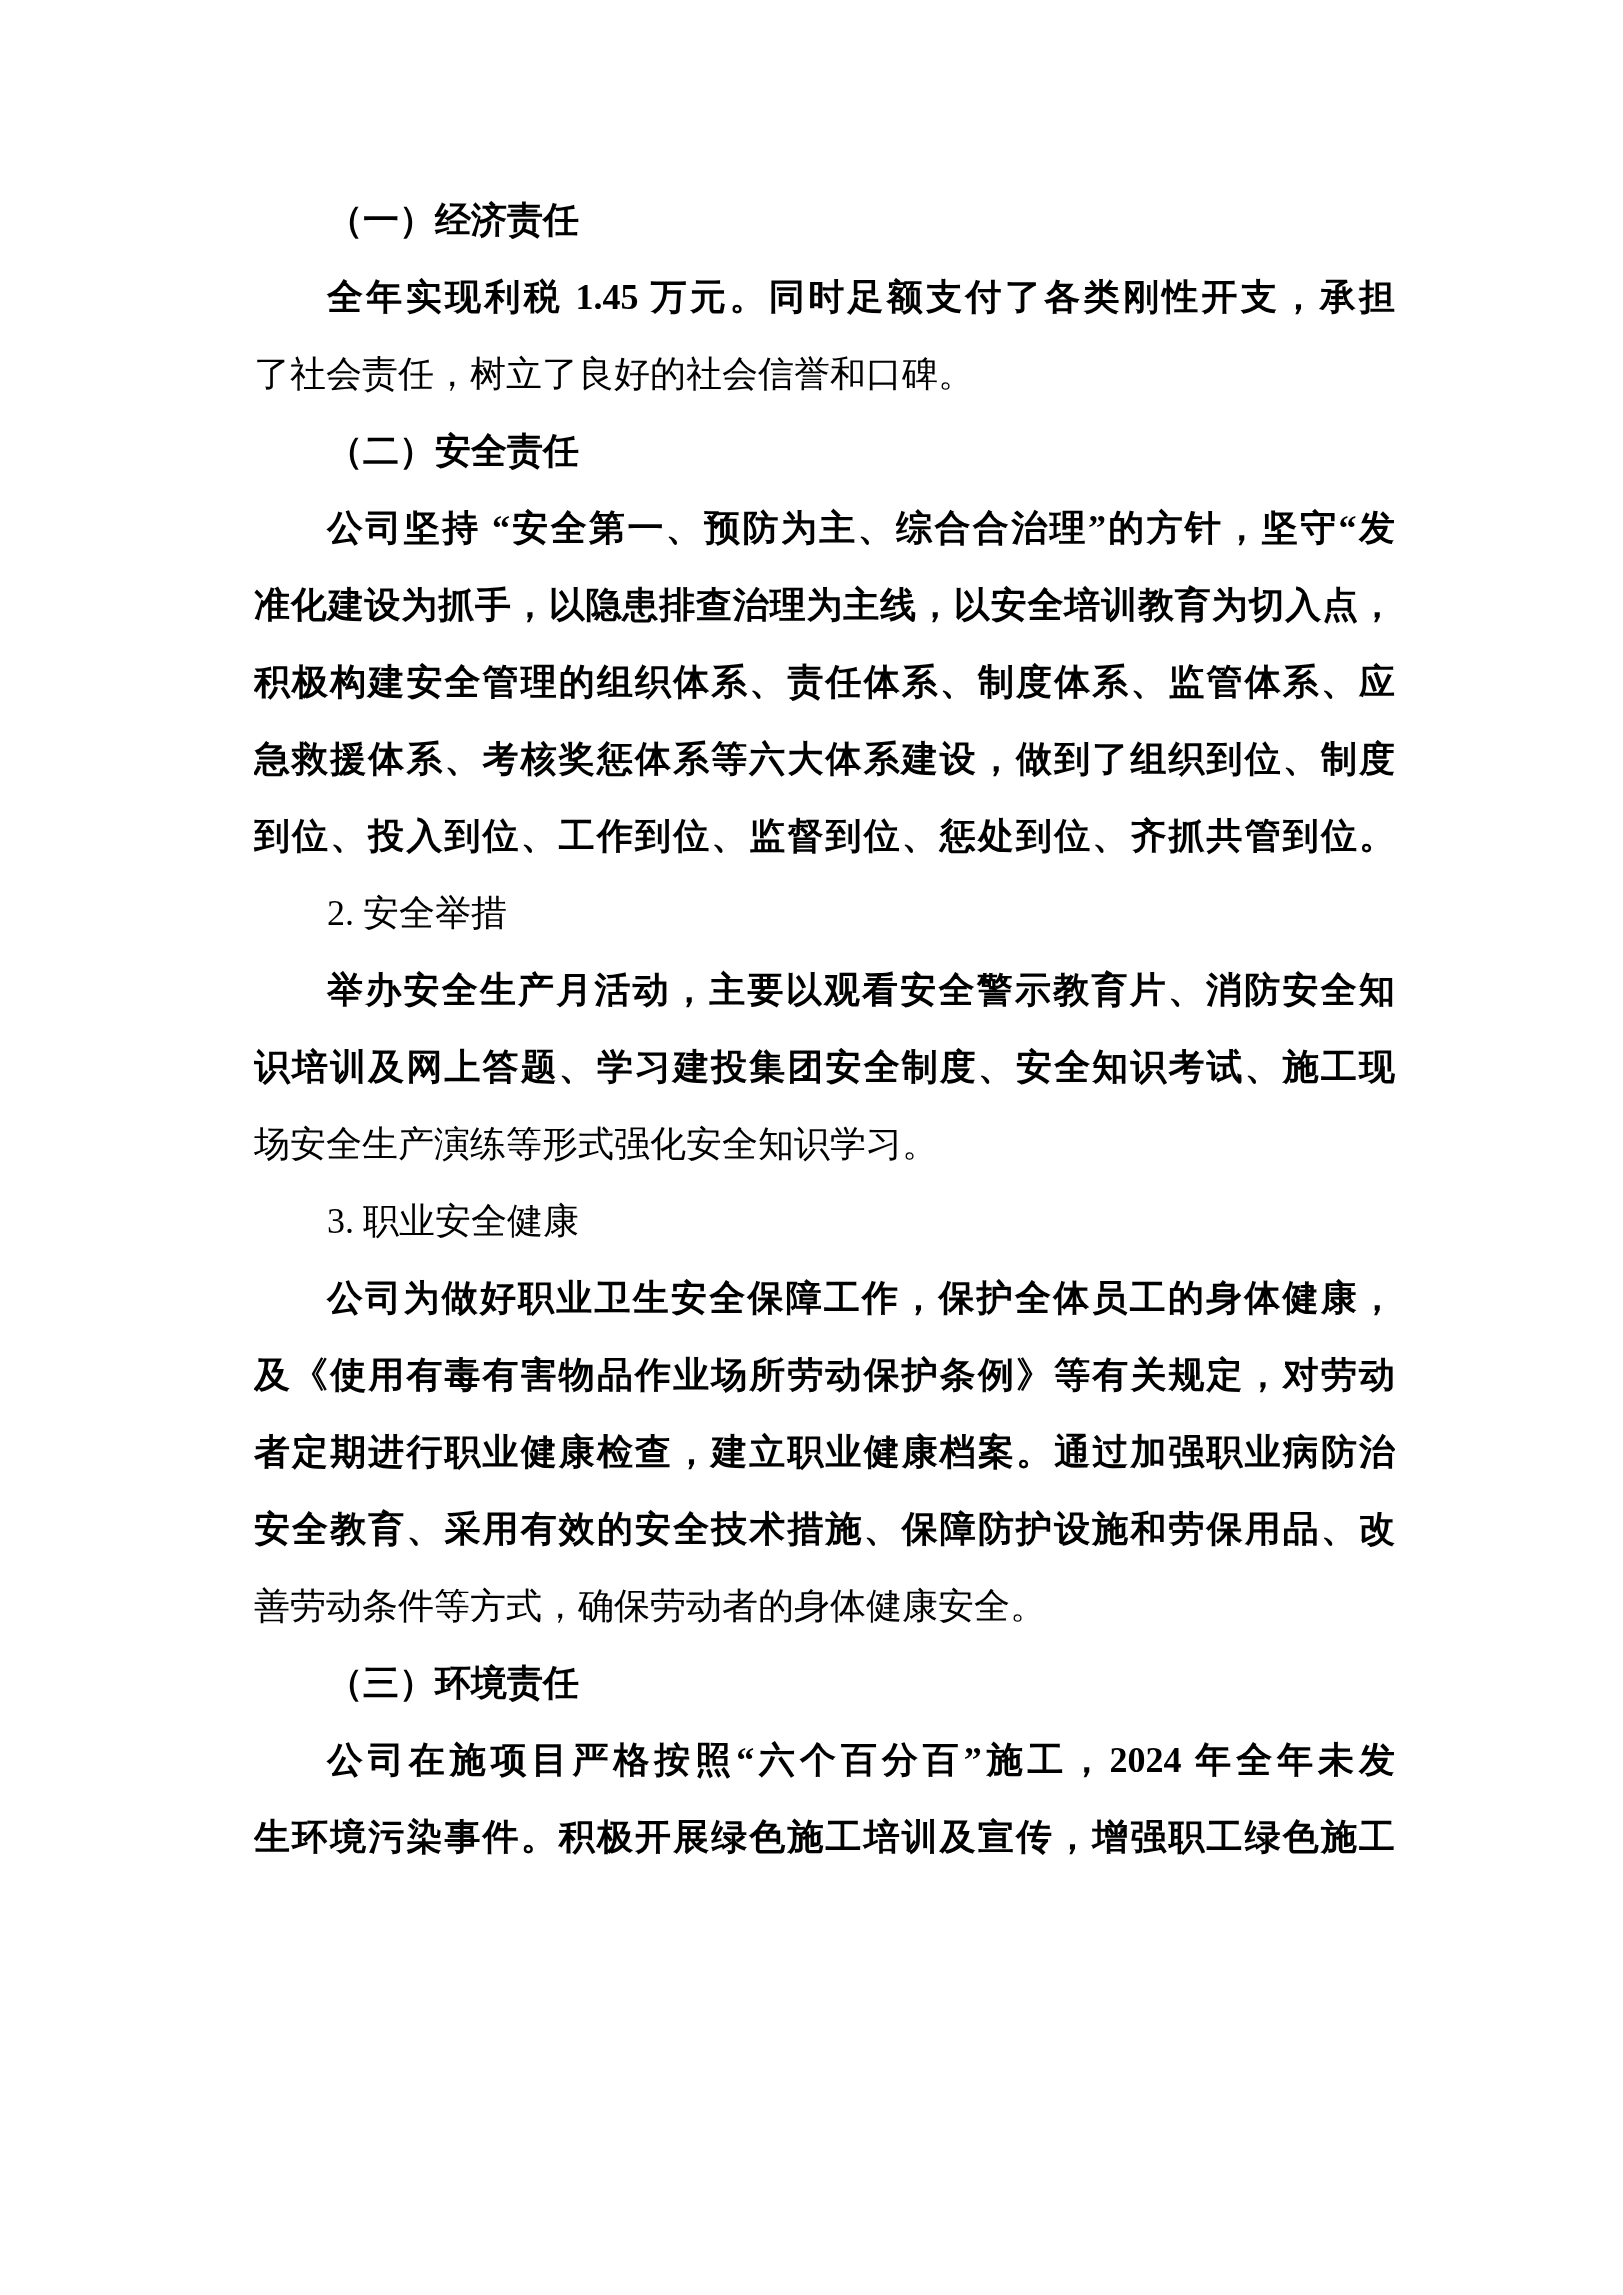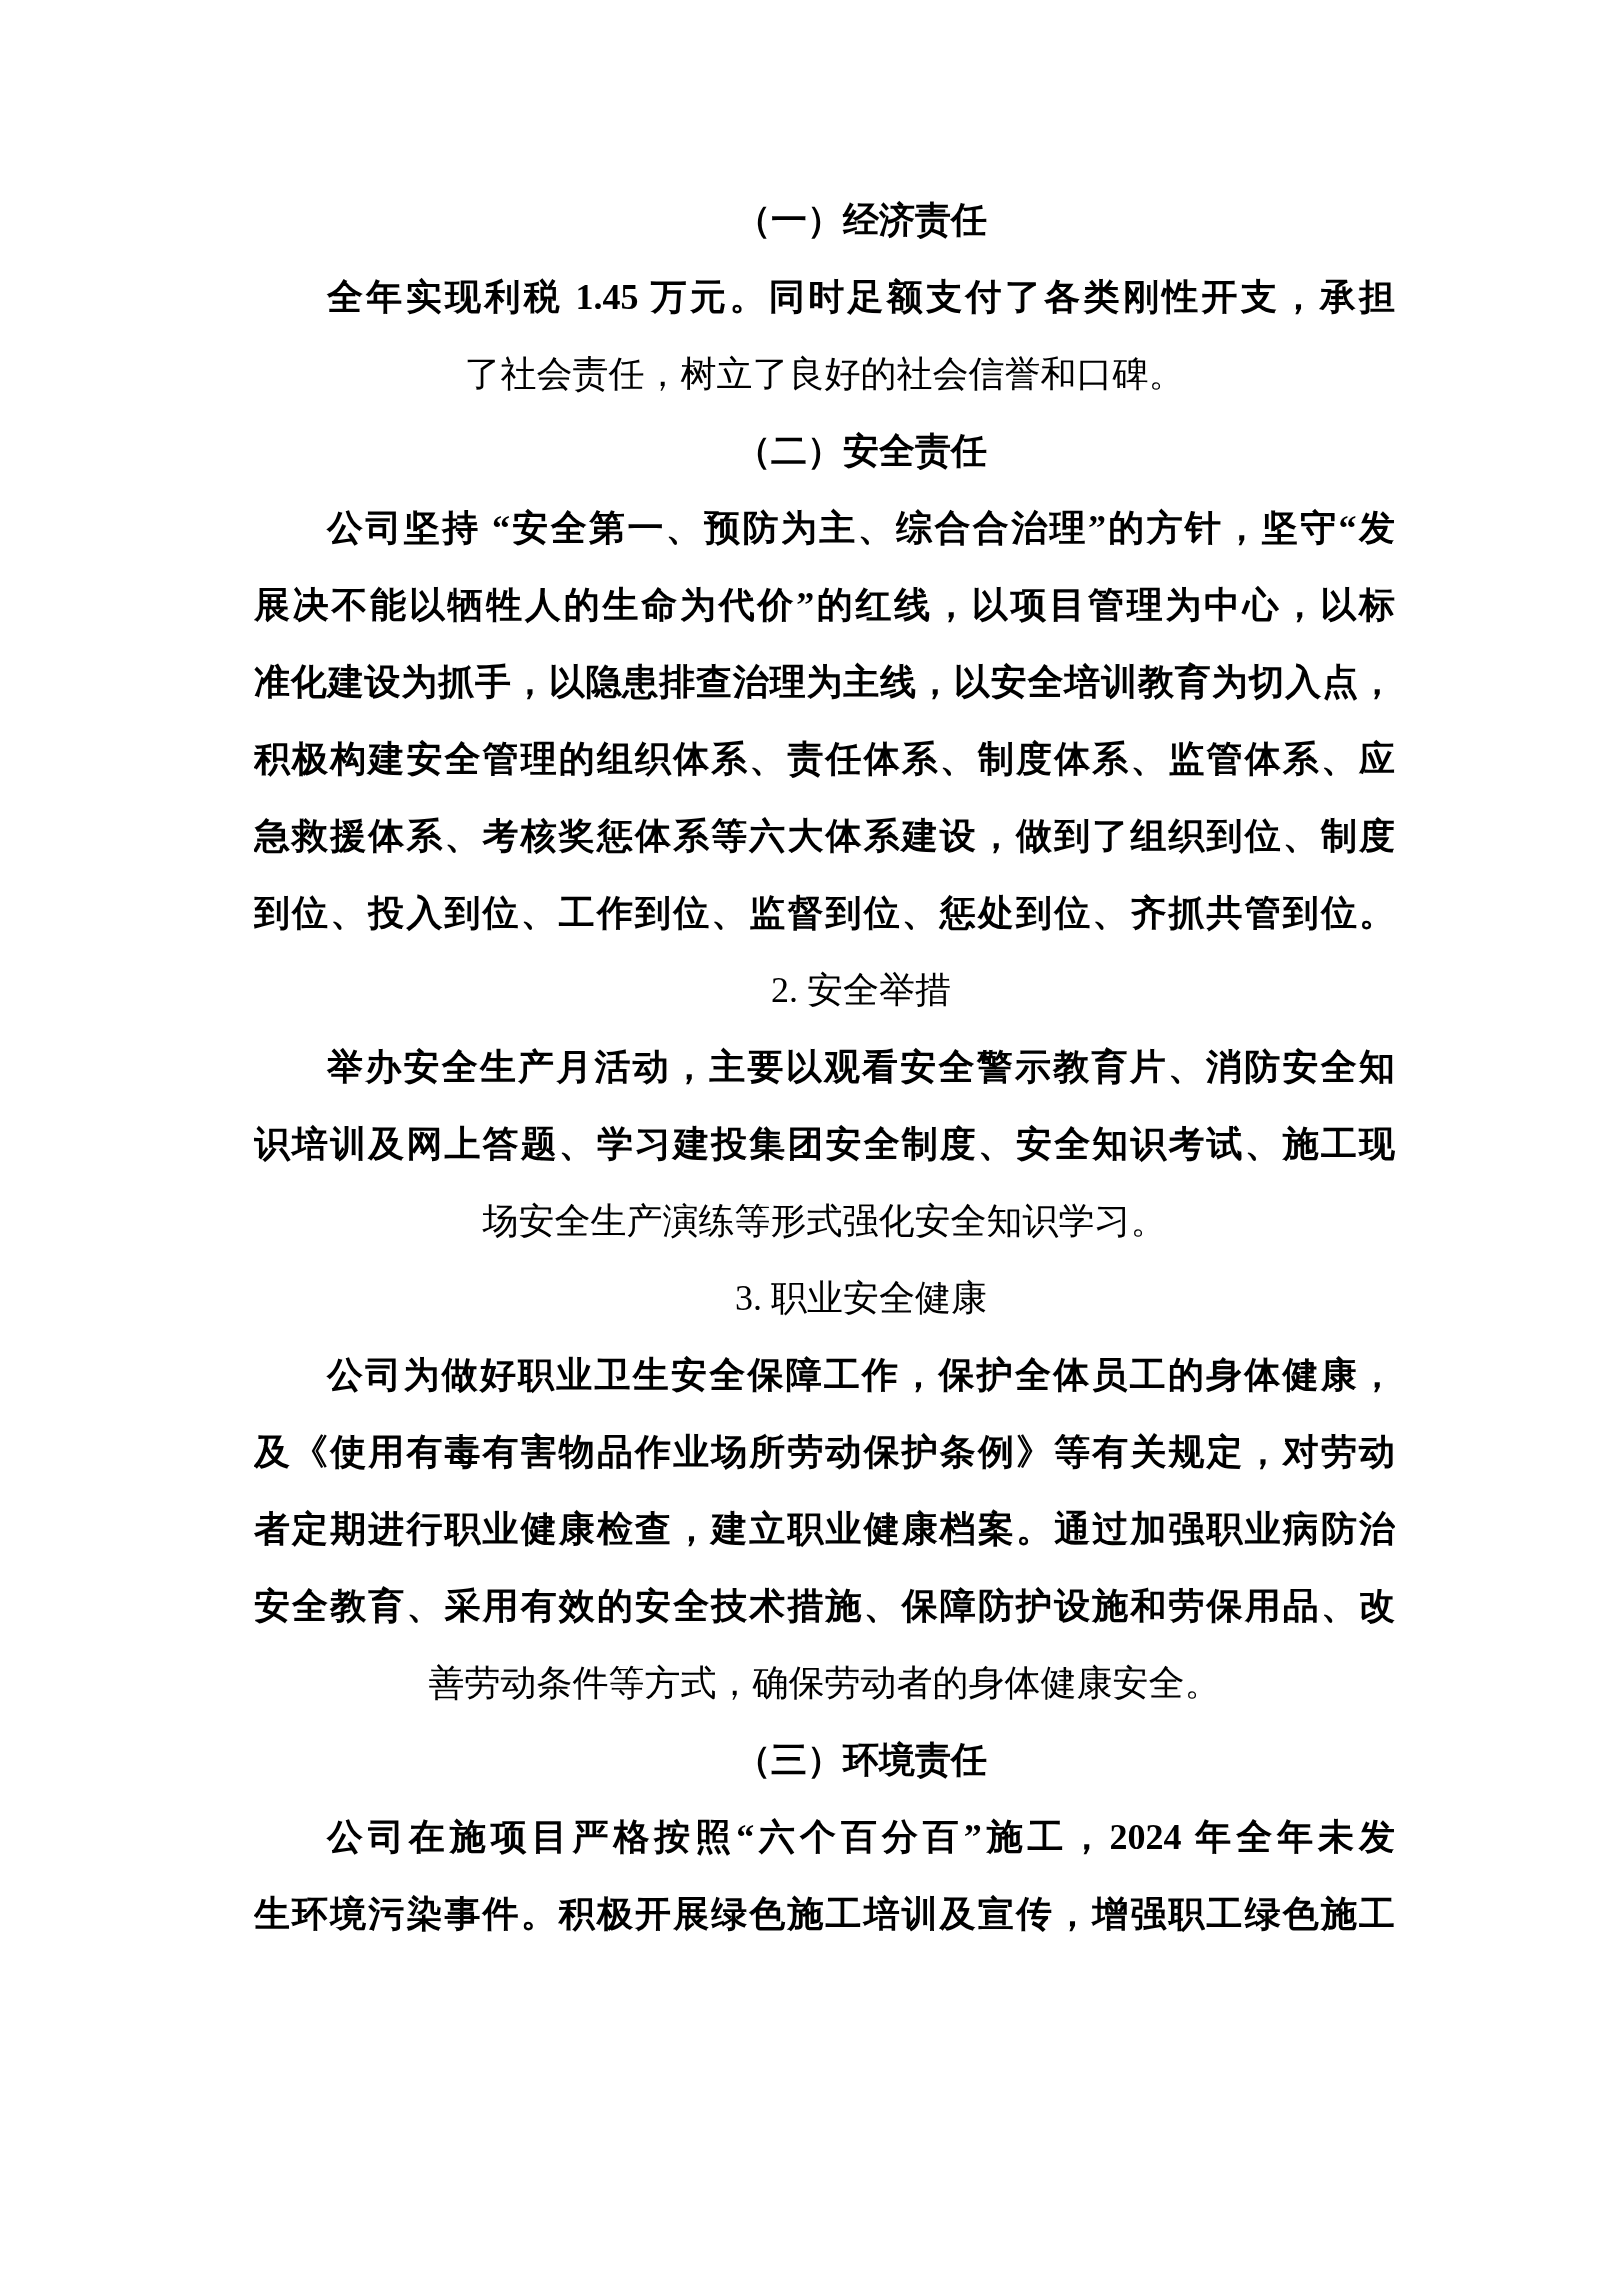--- a/index.html
+++ b/index.html
@@ -19,21 +19,21 @@
     position: absolute;
     left: 254px;
     top: 182px;
     width: 1141px;
   }
   .line {
     height: 77px;
     line-height: 77px;
     font-size: 36px;
     color: #000000;
-    text-align: center;
+    text-align: left;
     white-space: normal;
     overflow: hidden;
   }
   .line.bold {
     font-weight: 700;
   }
   .line.indent {
     text-indent: 73px;
   }
   .line.justify {
@@ -45,21 +45,20 @@
 </head>
 <body>
 
 <div class="page" style="background: rgb(255, 255, 255);">
   <div class="textblock" id="textblock" style="color: rgb(0, 0, 0);">
       <div class="line bold indent">（一）经济责任</div>
       <div class="line indent justify">全年实现利税 1.45 万元。同时足额支付了各类刚性开支，承担</div>
       <div class="line">了社会责任，树立了良好的社会信誉和口碑。</div>
       <div class="line bold indent">（二）安全责任</div>
       <div class="line indent justify">公司坚持 “安全第一、预防为主、综合合治理”的方针，坚守“发</div>
-      <div class="line justify">展决不能以牺牲人的生命为代价”的红线，以项目管理为中心，以标</div>
       <div class="line justify">准化建设为抓手，以隐患排查治理为主线，以安全培训教育为切入点，</div>
       <div class="line justify">积极构建安全管理的组织体系、责任体系、制度体系、监管体系、应</div>
       <div class="line justify">急救援体系、考核奖惩体系等六大体系建设，做到了组织到位、制度</div>
       <div class="line justify">到位、投入到位、工作到位、监督到位、惩处到位、齐抓共管到位。</div>
       <div class="line indent">2. 安全举措</div>
       <div class="line indent justify">举办安全生产月活动，主要以观看安全警示教育片、消防安全知</div>
       <div class="line justify">识培训及网上答题、学习建投集团安全制度、安全知识考试、施工现</div>
       <div class="line">场安全生产演练等形式强化安全知识学习。</div>
       <div class="line indent">3. 职业安全健康</div>
       <div class="line indent justify">公司为做好职业卫生安全保障工作，保护全体员工的身体健康，</div>

